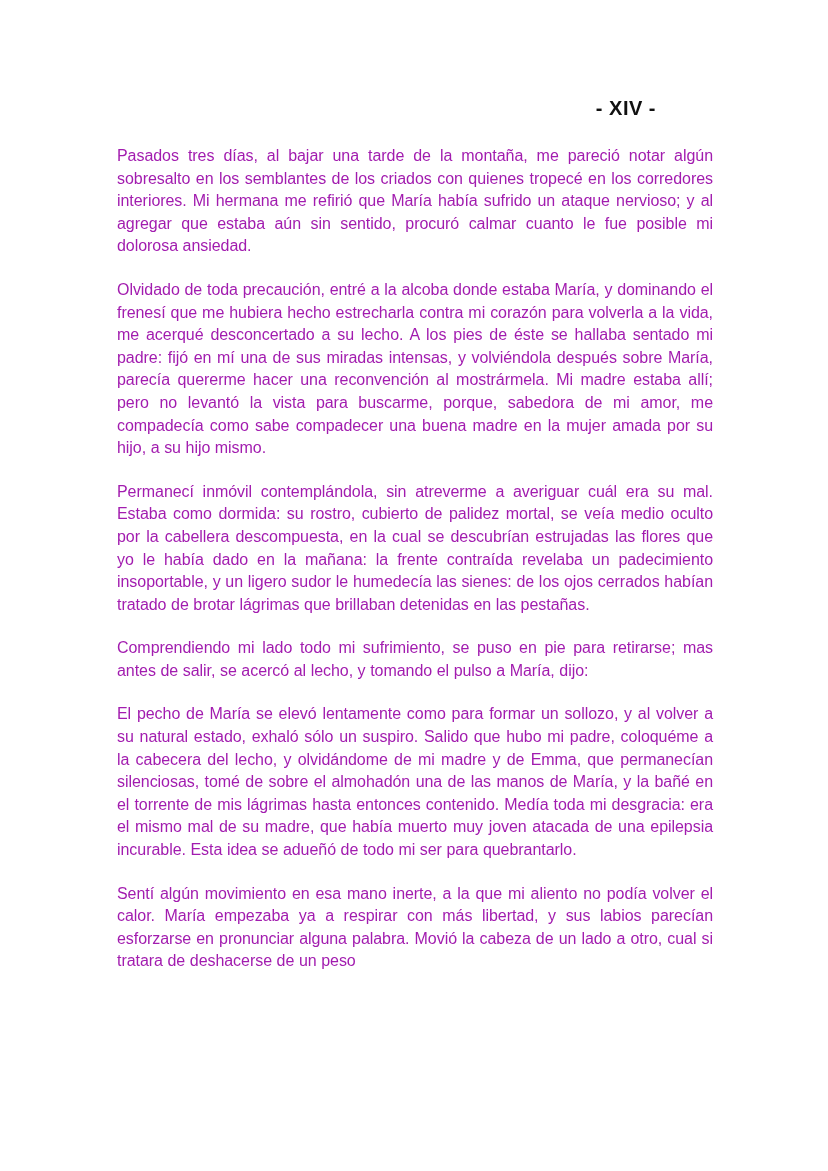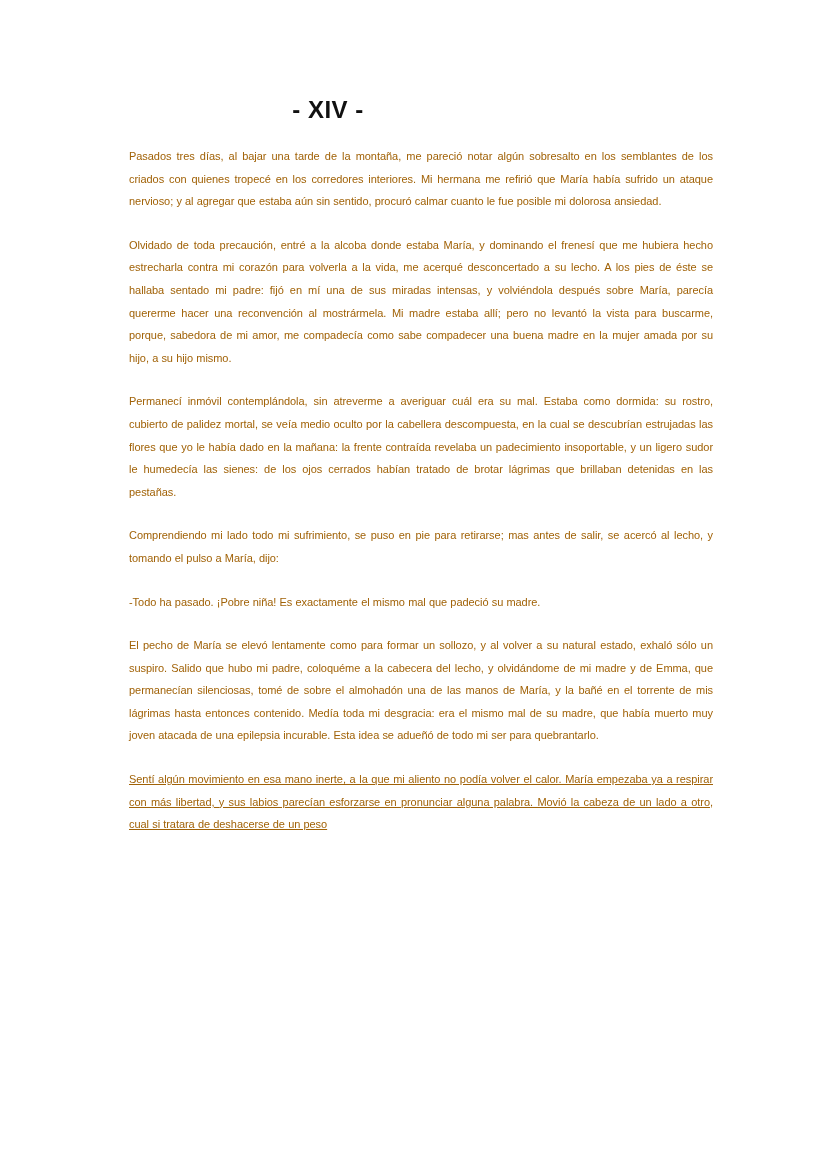--- a/index.html
+++ b/index.html
@@ -17,62 +17,60 @@
     height: 1171px;
     background: #ffffff;
     overflow: hidden;
     box-sizing: border-box;
   }
   .chapter-title {
     position: absolute;
     top: 96px;
     left: 0;
     width: 656px;
-    text-align: center;
-    font-size: 24px;
+    text-align: right;
+    font-size: 20px;
     font-weight: bold;
     letter-spacing: 0.5px;
     color: #111111;
     line-height: 1.2;
   }
   .body-text {
     position: absolute;
     top: 145px;
     left: 117px;
     width: 596px;
   }
   .para {
-    margin: 0 0 21px 12px;
+    margin: 0 0 21px 0;
     text-align: justify;
     text-justify: inter-word;
-    font-size: 11px;
+    font-size: 16px;
     line-height: 22.6px;
-    color: #a16207;
+    color: #a21caf;
     letter-spacing: -0.05px;
     word-spacing: 0.2px;
   }
   .para:last-child {
     margin-bottom: 0;
-    text-decoration: underline;
   }
   
   .para.clipped {
     margin-bottom: 0;
   }
 </style>
 </head>
 <body>
 
 <div class="page">
 
   <div class="chapter-title">- XIV -</div>
 
   <div class="body-text">
     <p class="para">Pasados tres días, al bajar una tarde de la montaña, me pareció notar algún sobresalto en los semblantes de los criados con quienes tropecé en los corredores interiores. Mi hermana me refirió que María había sufrido un ataque nervioso; y al agregar que estaba aún sin sentido, procuró calmar cuanto le fue posible mi dolorosa ansiedad.</p>
     <p class="para">Olvidado de toda precaución, entré a la alcoba donde estaba María, y dominando el frenesí que me hubiera hecho estrecharla contra mi corazón para volverla a la vida, me acerqué desconcertado a su lecho. A los pies de éste se hallaba sentado mi padre: fijó en mí una de sus miradas intensas, y volviéndola después sobre María, parecía quererme hacer una reconvención al mostrármela. Mi madre estaba allí; pero no levantó la vista para buscarme, porque, sabedora de mi amor, me compadecía como sabe compadecer una buena madre en la mujer amada por su hijo, a su hijo mismo.</p>
     <p class="para">Permanecí inmóvil contemplándola, sin atreverme a averiguar cuál era su mal. Estaba como dormida: su rostro, cubierto de palidez mortal, se veía medio oculto por la cabellera descompuesta, en la cual se descubrían estrujadas las flores que yo le había dado en la mañana: la frente contraída revelaba un padecimiento insoportable, y un ligero sudor le humedecía las sienes: de los ojos cerrados habían tratado de brotar lágrimas que brillaban detenidas en las pestañas.</p>
     <p class="para">Comprendiendo mi lado todo mi sufrimiento, se puso en pie para retirarse; mas antes de salir, se acercó al lecho, y tomando el pulso a María, dijo:</p>
-    <p class="para">-Todo ha pasado. ¡Pobre niña! Es exactamente el mismo mal que padeció su madre.</p>
     <p class="para">El pecho de María se elevó lentamente como para formar un sollozo, y al volver a su natural estado, exhaló sólo un suspiro. Salido que hubo mi padre, coloquéme a la cabecera del lecho, y olvidándome de mi madre y de Emma, que permanecían silenciosas, tomé de sobre el almohadón una de las manos de María, y la bañé en el torrente de mis lágrimas hasta entonces contenido. Medía toda mi desgracia: era el mismo mal de su madre, que había muerto muy joven atacada de una epilepsia incurable. Esta idea se adueñó de todo mi ser para quebrantarlo.</p>
     <p class="para clipped">Sentí algún movimiento en esa mano inerte, a la que mi aliento no podía volver el calor. María empezaba ya a respirar con más libertad, y sus labios parecían esforzarse en pronunciar alguna palabra. Movió la cabeza de un lado a otro, cual si tratara de deshacerse de un peso</p>
   </div>
 
 </div>
 
 </body></html>

